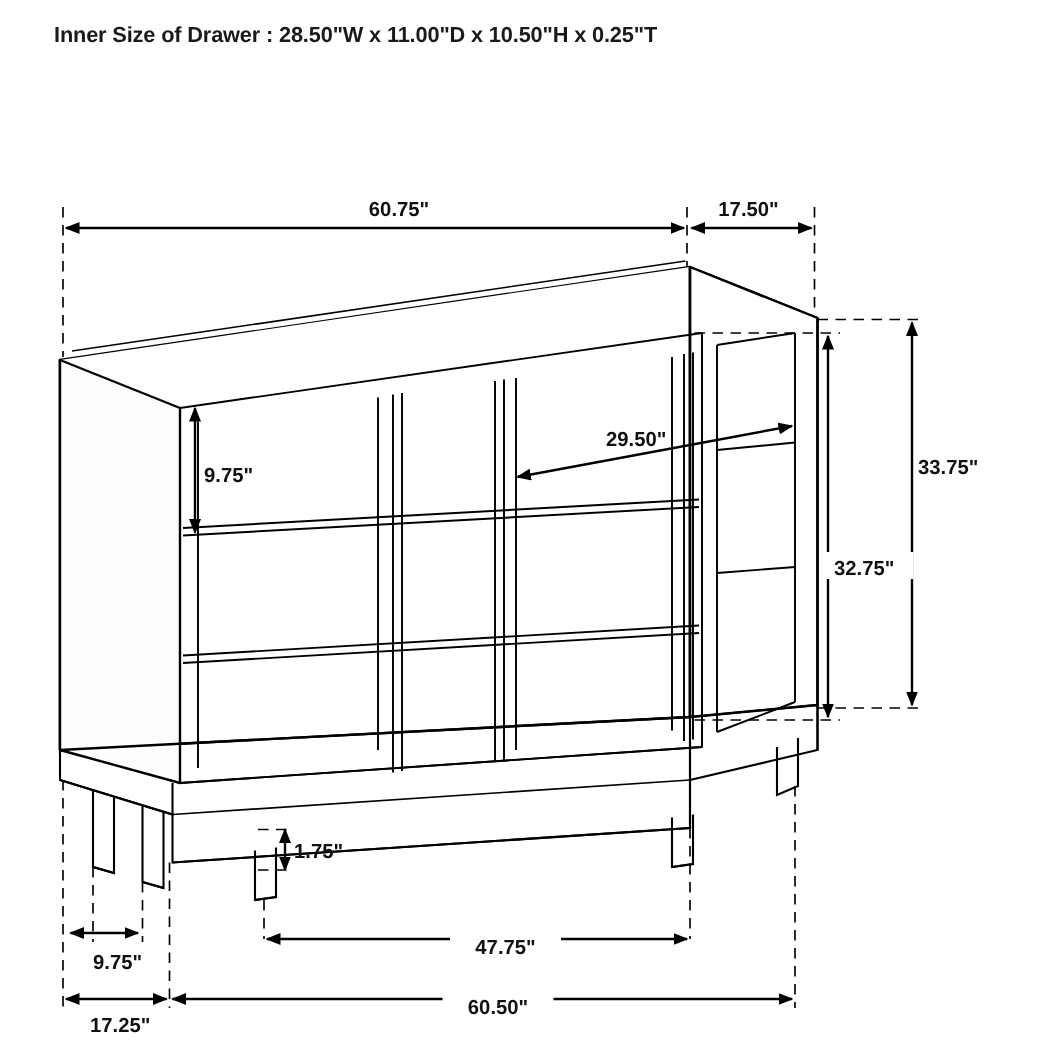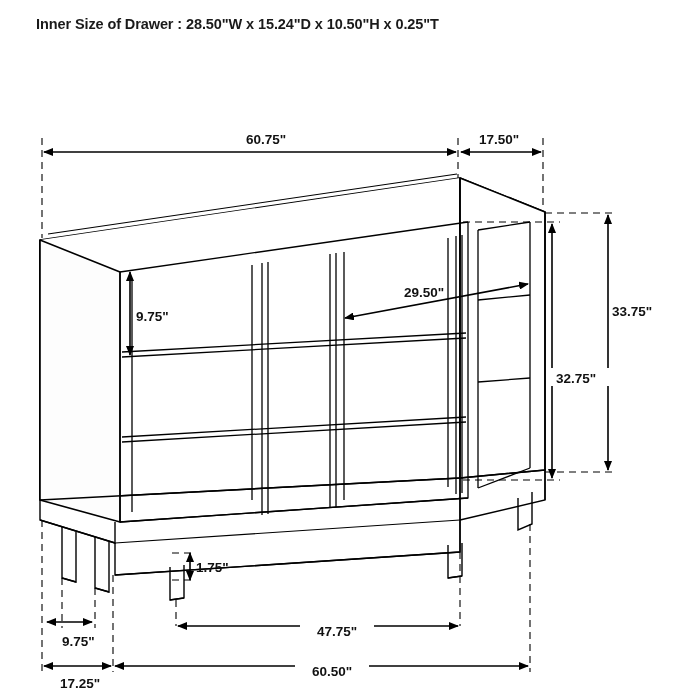--- a/index.html
+++ b/index.html
@@ -38,21 +38,21 @@
     font-weight: bold;
     fill: #111111;
   }
   .dimlabel { font-size: 13.5px; }
 </style>
 </head>
 <body>
 
 <div id="stage">
 
-  <div class="title">Inner Size of Drawer : 28.50"W x 15.24"D x 10.50"H x 0.25"T</div>
+  <div class="title">Inner Size of Drawer : 28.50"W x 11.00"D x 10.50"H x 0.25"T</div>
 
   <svg width="700" height="700" viewBox="0 0 700 700">
     <defs>
       <marker id="arrEnd" markerWidth="10" markerHeight="8" refX="9" refY="4" orient="auto" markerUnits="userSpaceOnUse">
         <path d="M0,0 L10,4 L0,8 z" fill="#000"></path>
       </marker>
       <marker id="arrStart" markerWidth="10" markerHeight="8" refX="1" refY="4" orient="auto" markerUnits="userSpaceOnUse">
         <path d="M10,0 L0,4 L10,8 z" fill="#000"></path>
       </marker>
     </defs>

